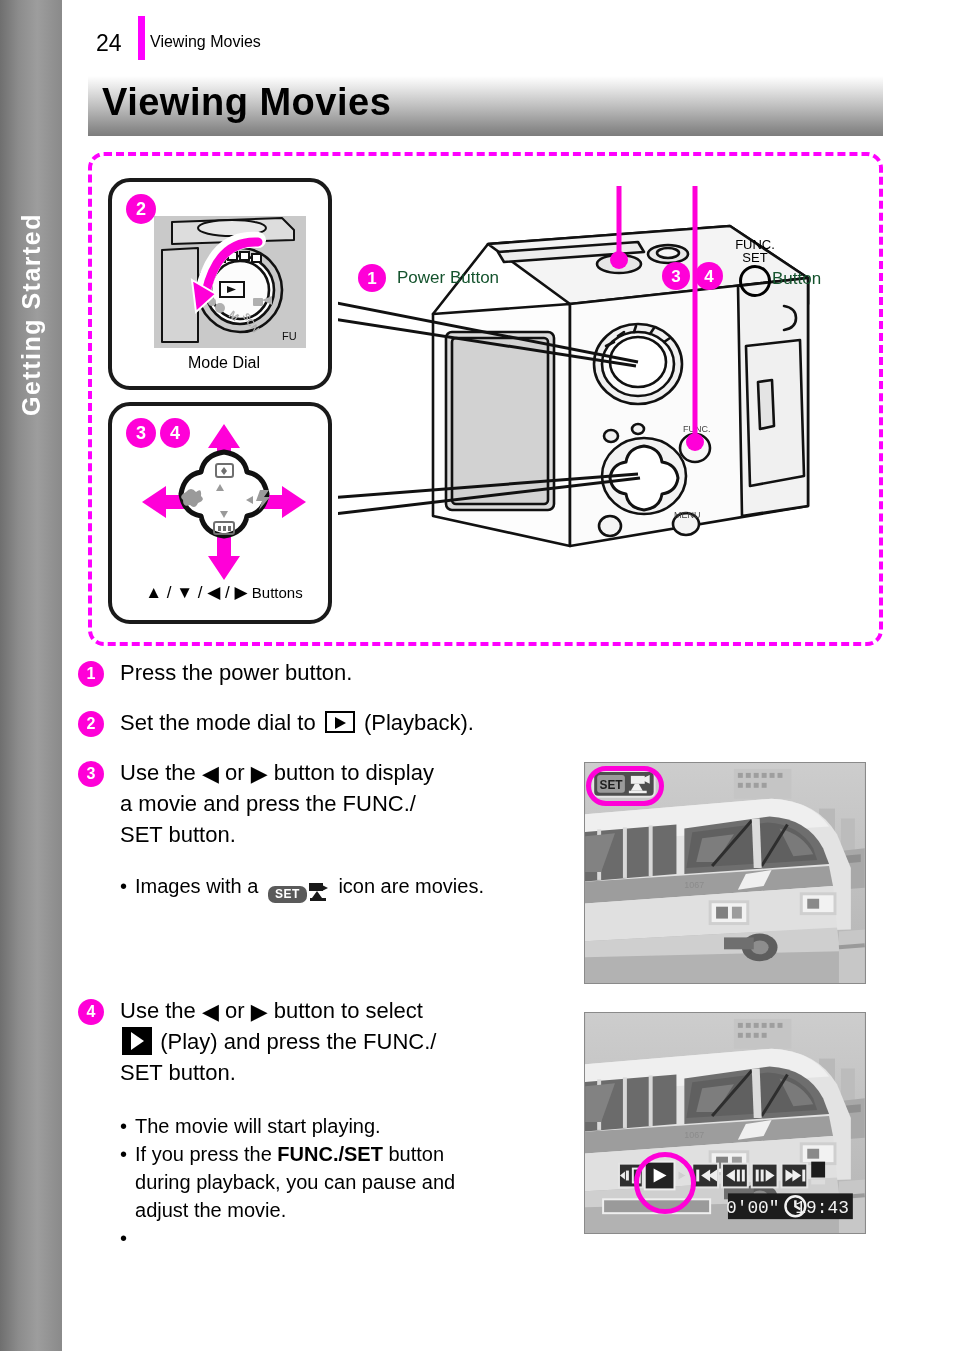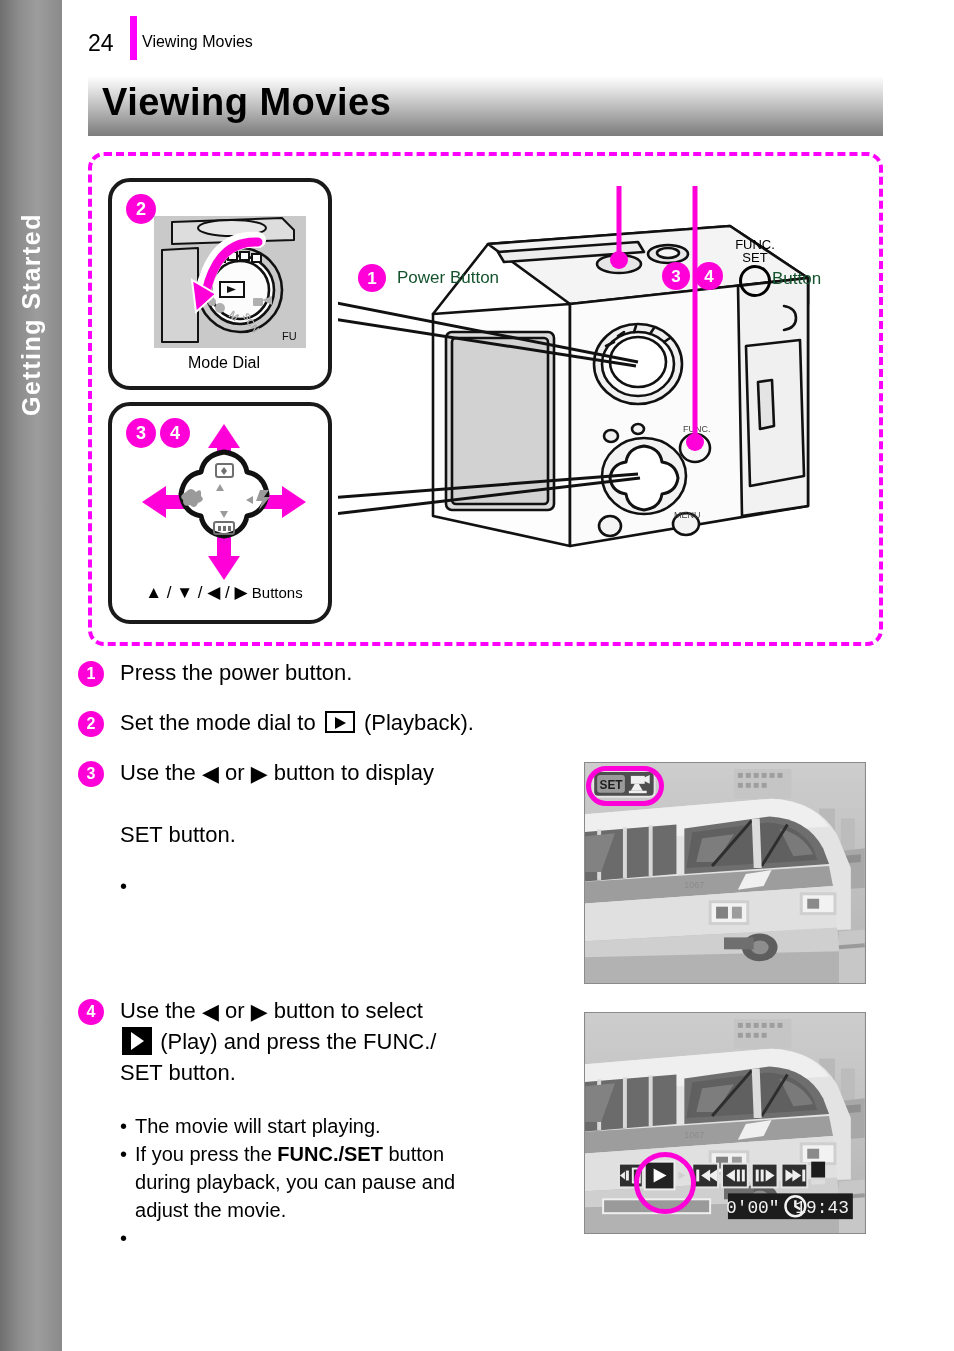--- a/index.html
+++ b/index.html
@@ -21,21 +21,21 @@
     position:absolute; left:50%; top:300px;
     transform: translateX(-50%) rotate(-90deg);
     transform-origin: center center;
     white-space:nowrap;
     color:#ffffff; font-weight:bold; font-size:25px;
     letter-spacing:1.5px;
   }
 
   
   #page-header {
-    position:absolute; left:62px; top:0; width:840px; height:70px;
+    position:absolute; left:70px; top:0; width:840px; height:70px;
   }
   #page-num {
     position:absolute; left:26px; top:30px;
     font-size:23px; color:#000;
   }
   #header-rule {
     position:absolute; left:68px; top:16px; width:7px; height:44px;
     background:#ff00ff;
   }
   #breadcrumb {
@@ -413,28 +413,35 @@
 </div>
 
 <div class="step" id="step3">
   <div class="badge badge-sm step-badge">3</div>
   <div class="step-text">
     <span>Use the</span>
     <span class="tri-l">◀</span>
     <span>or</span>
     <span class="tri-r">▶</span>
     <span>button to display</span><br>
-    <br>
+    <span>a movie and press the FUNC./</span><br>
     <span>SET button.</span>
   </div>
 </div>
 
 <div id="step3-notes">
   <div class="sub-bullet">
     <span class="dot">•</span>
+    <span>
+      <span>Images with a</span>
+      <span class="icon-setmovie">
+        <span class="setbadge">SET</span><span class="camglyph"><span class="body"></span><span class="lens"></span><span class="legs"></span><span class="base"></span></span>
+      </span>
+      <span>icon are movies.</span>
+    </span>
   </div>
 </div>
 
 <div class="step" id="step4">
   <div class="badge badge-sm step-badge">4</div>
   <div class="step-text">
     <span>Use the</span>
     <span class="tri-l">◀</span>
     <span>or</span>
     <span class="tri-r">▶</span>

